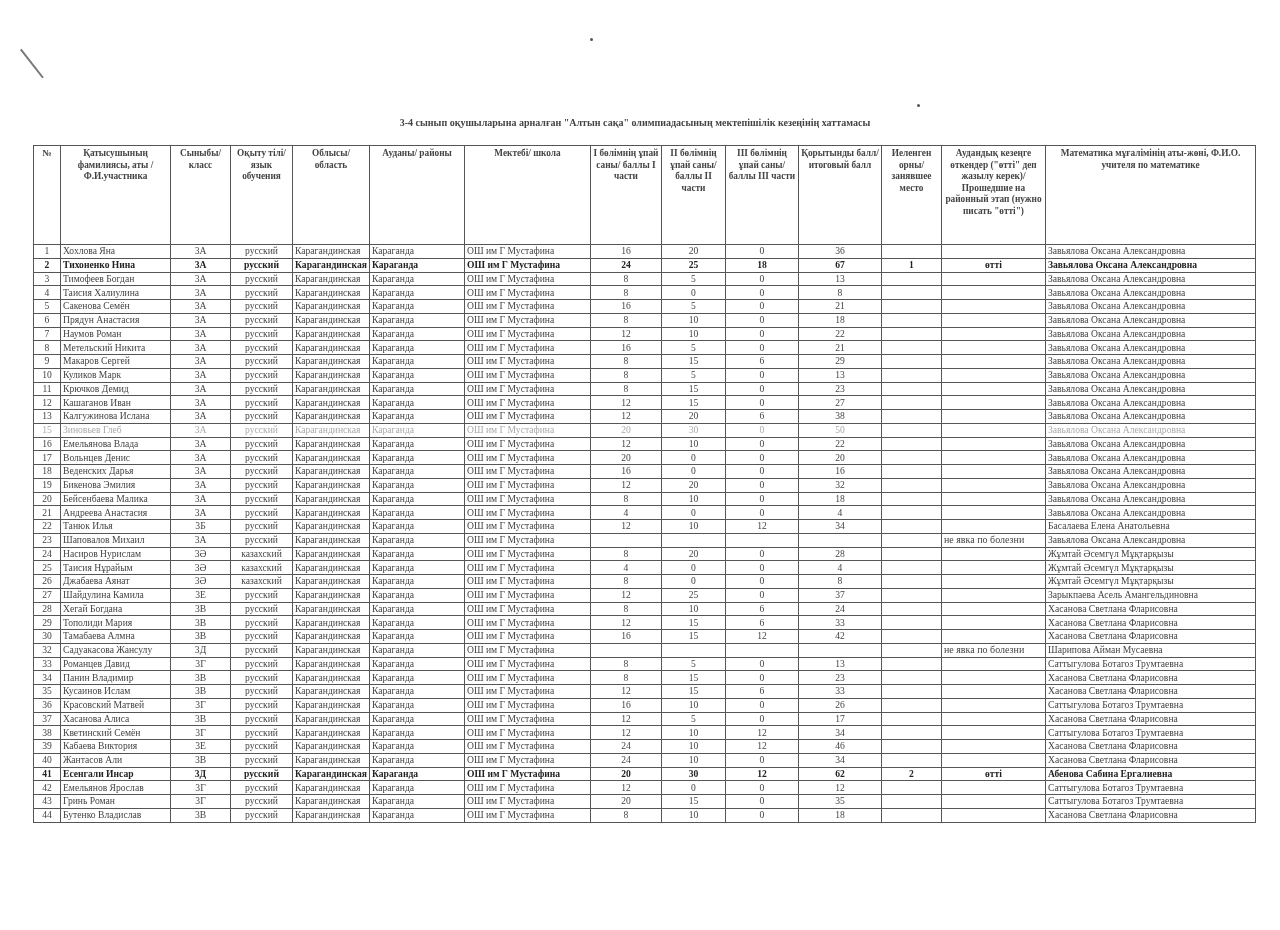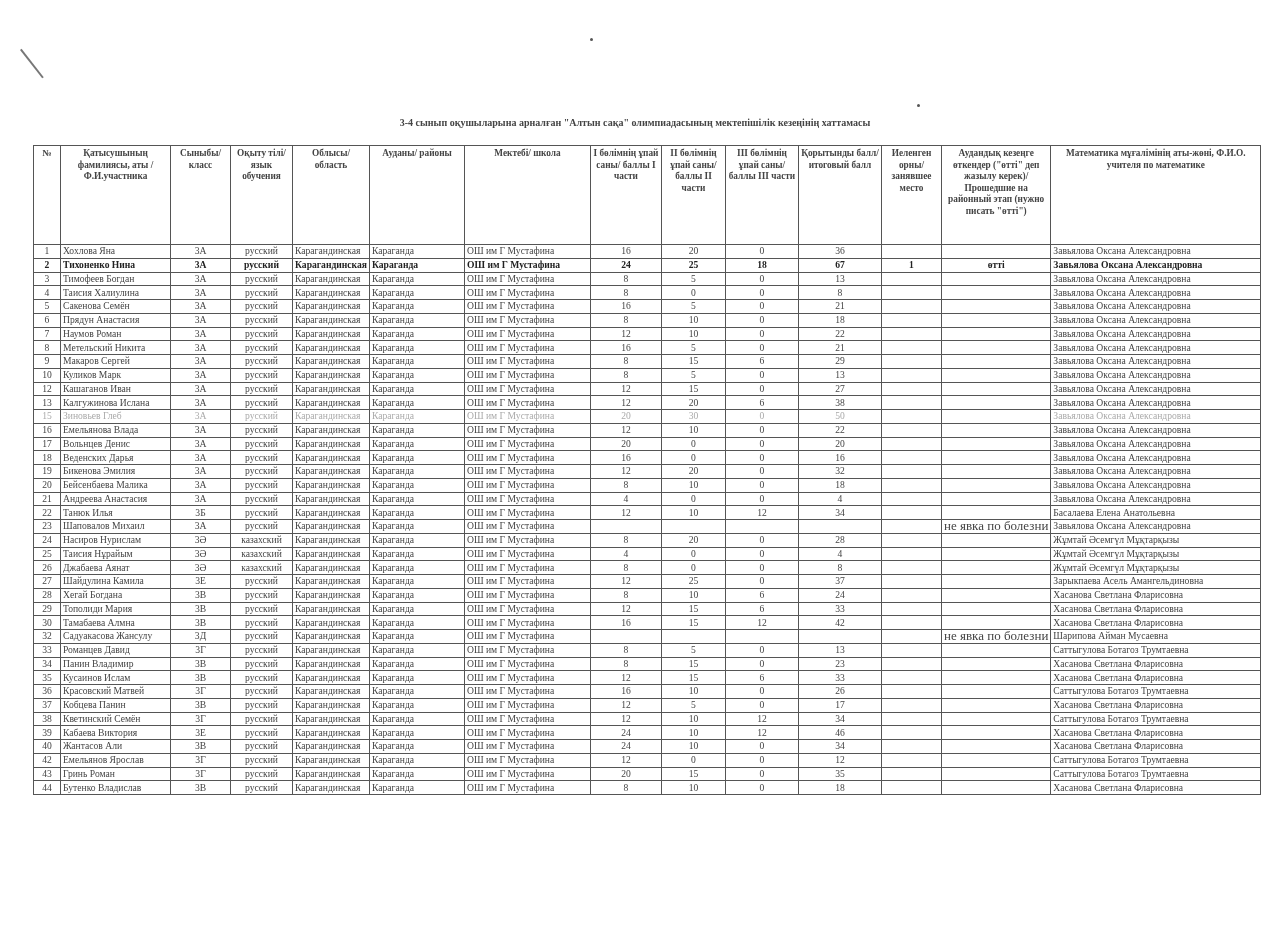--- a/index.html
+++ b/index.html
@@ -7,21 +7,21 @@
   .scratch { position:absolute; left:20px; top:50px; width:2px; height:36px; background:#777; transform:rotate(-38deg); transform-origin:top left; }
   .dot { position:absolute; width:3px; height:3px; border-radius:50%; background:#555; }
   .title { position:absolute; left:330px; top:116px; width:610px; text-align:center; font-size:10px; font-weight:bold; line-height:13px; color:#444; }
   table { position:absolute; left:33px; top:145px; border-collapse:collapse; table-layout:fixed; font-size:9.6px; }
   th, td { border:1px solid #555; padding:0 2px; overflow:hidden; white-space:nowrap; }
   th { font-weight:bold; vertical-align:top; text-align:center; white-space:normal; line-height:11.5px; height:96px; color:#444; font-size:9.3px; padding-top:2px; }
   td { height:12.75px; line-height:12px; color:#444; }
   td.c { text-align:center; }
   tr.bold td { font-weight:bold; color:#222; }
   tr.faded td { color:#aaa; }
-  td.note { font-size:13px; }
+  td.note { font-size:10px; }
 </style>
 </head>
 <body>
 
 <div class="scratch"></div>
 <div class="dot" style="left:590px;top:38px;"></div>
 <div class="dot" style="left:917px;top:104px;"></div>
 
 <div class="title">3-4 сынып оқушыларына арналған "Алтын сақа" олимпиадасының мектепішілік кезеңінің хаттамасы</div>
 
@@ -215,20 +215,36 @@
         <td>ОШ им Г Мустафина</td>
         <td class="c">8</td>
         <td class="c">5</td>
         <td class="c">0</td>
         <td class="c">13</td>
         <td class="c"></td>
         <td class="c"></td>
         <td>Завьялова Оксана Александровна</td>
       </tr>
       <tr>
+        <td class="c">11</td>
+        <td>Крючков Демид</td>
+        <td class="c">3А</td>
+        <td class="c">русский</td>
+        <td>Карагандинская</td>
+        <td>Караганда</td>
+        <td>ОШ им Г Мустафина</td>
+        <td class="c">8</td>
+        <td class="c">15</td>
+        <td class="c">0</td>
+        <td class="c">23</td>
+        <td class="c"></td>
+        <td class="c"></td>
+        <td>Завьялова Оксана Александровна</td>
+      </tr>
+      <tr>
         <td class="c">12</td>
         <td>Кашаганов Иван</td>
         <td class="c">3А</td>
         <td class="c">русский</td>
         <td>Карагандинская</td>
         <td>Караганда</td>
         <td>ОШ им Г Мустафина</td>
         <td class="c">12</td>
         <td class="c">15</td>
         <td class="c">0</td>
@@ -584,21 +600,21 @@
         <td class="c">16</td>
         <td class="c">10</td>
         <td class="c">0</td>
         <td class="c">26</td>
         <td class="c"></td>
         <td class="c"></td>
         <td>Саттыгулова Ботагоз Трумтаевна</td>
       </tr>
       <tr>
         <td class="c">37</td>
-        <td>Кобцева Панин</td>
+        <td>Хасанова Алиса</td>
         <td class="c">3В</td>
         <td class="c">русский</td>
         <td>Карагандинская</td>
         <td>Караганда</td>
         <td>ОШ им Г Мустафина</td>
         <td class="c">12</td>
         <td class="c">5</td>
         <td class="c">0</td>
         <td class="c">17</td>
         <td class="c"></td>
@@ -645,20 +661,36 @@
         <td>Карагандинская</td>
         <td>Караганда</td>
         <td>ОШ им Г Мустафина</td>
         <td class="c">24</td>
         <td class="c">10</td>
         <td class="c">0</td>
         <td class="c">34</td>
         <td class="c"></td>
         <td class="c"></td>
         <td>Хасанова Светлана Фларисовна</td>
+      </tr>
+      <tr class="bold">
+        <td class="c">41</td>
+        <td>Есенгали Инсар</td>
+        <td class="c">3Д</td>
+        <td class="c">русский</td>
+        <td>Карагандинская</td>
+        <td>Караганда</td>
+        <td>ОШ им Г Мустафина</td>
+        <td class="c">20</td>
+        <td class="c">30</td>
+        <td class="c">12</td>
+        <td class="c">62</td>
+        <td class="c">2</td>
+        <td class="c">өтті</td>
+        <td>Абенова Сабина Ергалиевна</td>
       </tr>
       <tr>
         <td class="c">42</td>
         <td>Емельянов Ярослав</td>
         <td class="c">3Г</td>
         <td class="c">русский</td>
         <td>Карагандинская</td>
         <td>Караганда</td>
         <td>ОШ им Г Мустафина</td>
         <td class="c">12</td>

